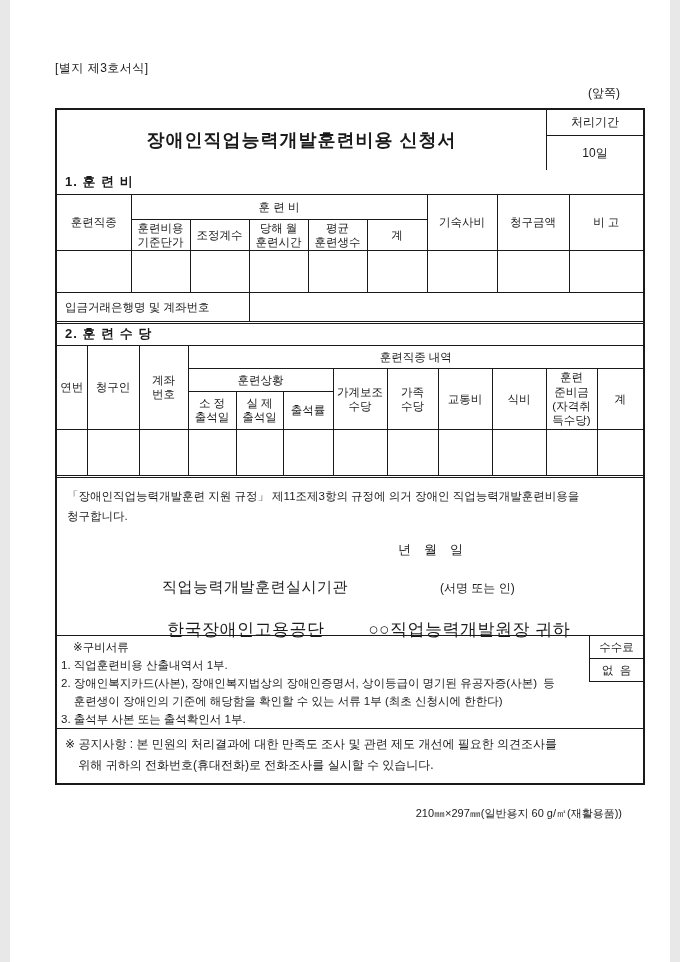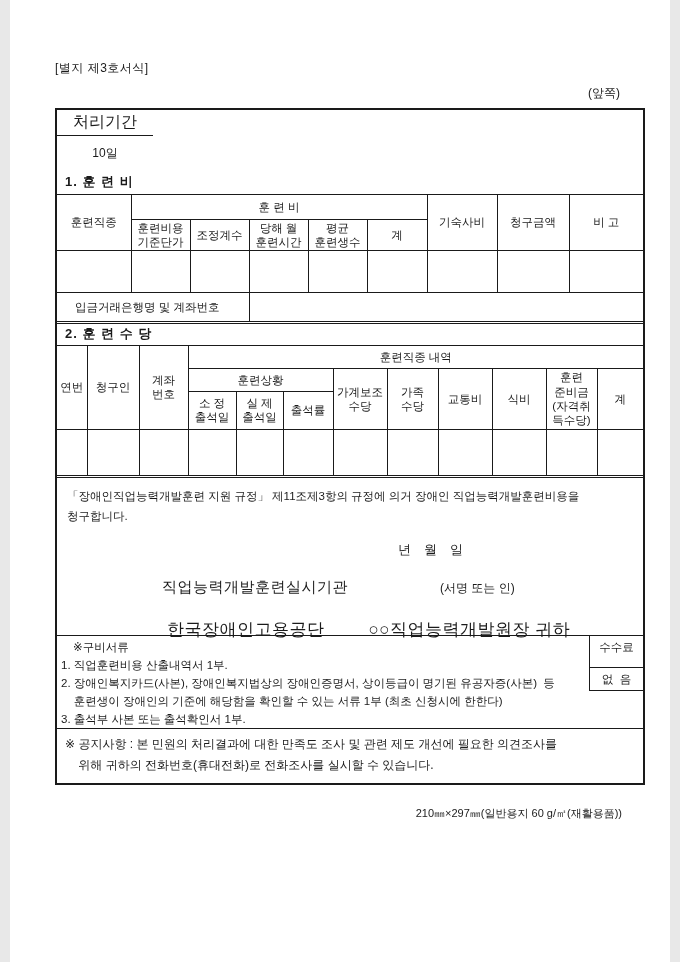--- a/index.html
+++ b/index.html
@@ -24,21 +24,21 @@
   }
 
   
   .sec-title { display: flex; height: 60px; }
   .title-cell {
     flex: 1; display: flex; align-items: center; justify-content: center;
     font-size: 18px; font-weight: bold; letter-spacing: 1px;
     border-right: 1px solid #1a1a1a;
   }
   .pp-col   { width: 96px; display: flex; flex-direction: column; }
-  .pp-label { height: 26px; border-bottom: 1px solid #1a1a1a; display: flex; align-items: center; justify-content: center; font-size: 16px; }
+  .pp-label { height: 26px; border-bottom: 1px solid #1a1a1a; display: flex; align-items: center; justify-content: center; font-size: 12px; }
   .pp-value { flex: 1; display: flex; align-items: center; justify-content: center; font-size: 12px; }
 
   
   .sec-label {
     height: 25px; display: flex; align-items: center;
     padding-left: 8px; font-size: 13px; font-weight: bold; letter-spacing: 1px;
     border-top: 1px solid #1a1a1a; border-bottom: 1px solid #1a1a1a;
   }
   .sec-label.double { border-top: 3px double #1a1a1a; }
 
@@ -47,54 +47,55 @@
   table.ft td {
     border: 1px solid #1a1a1a;
     text-align: center; vertical-align: middle;
     font-size: 11.5px; line-height: 1.25;
     white-space: pre-line; padding: 1px 2px;
   }
   table.ft tr td:first-child { border-left: none; }
   table.ft tr td:last-child  { border-right: none; }
   table.ft tr:first-child td { border-top: none; }
   table.ft tr:last-child td  { border-bottom: none; }
-  table.ft td.left { text-align: left; padding-left: 18px; white-space: normal; }
+  table.ft td.left { text-align: left; padding-left: 8px; white-space: normal; }
 
   
   .sec-declaration { border-top: 3px double #1a1a1a; height: 160px; position: relative; }
   .decl-body { padding: 9px 10px 0 10px; font-size: 11.5px; line-height: 1.7; white-space: pre-wrap; }
   .date-row  { display: flex; gap: 13px; margin: 15px 0 0 341px; font-size: 13px; }
   .agency-row{ display: flex; align-items: baseline; margin: 19px 0 12px 105px; }
   .agency-name { font-size: 15px; letter-spacing: .5px; }
   .sign-note   { font-size: 12px; margin-left: 92px; }
   .recipient-row { display: flex; align-items: baseline; gap: 44px; margin: 21px 0 0 110px; font-size: 17px; letter-spacing: .5px; }
 
   
   .sec-documents { border-top: 1px solid #1a1a1a; height: 93px; position: relative; padding: 3px 0 0 0; }
   .fee-box { position: absolute; top: 0; right: 0; width: 54px; border-left: 1px solid #1a1a1a; text-align: center; font-size: 11.5px; background: #fff; }
-  .fee-label { border-bottom: 1px solid #1a1a1a; padding: 4px 0 12px; }
+  .fee-label { border-bottom: 1px solid #1a1a1a; padding: 4px 0 3px; }
   .fee-value { border-bottom: 1px solid #1a1a1a; padding: 4px 0 3px; white-space: pre; }
   .docs-heading { font-size: 11.5px; padding-left: 16px; line-height: 1.55; }
   .doc-item { font-size: 11.5px; padding-left: 4px; line-height: 1.55; white-space: pre-wrap; }
 
   
   .sec-notice { border-top: 1px solid #1a1a1a; height: 55px; padding: 5px 10px 0 8px; }
   .notice-text { font-size: 12px; line-height: 1.7; white-space: pre-wrap; }
 </style>
 </head>
 <body>
 
 <div class="page">
 
   <div class="form-ref">[별지 제3호서식]</div>
   <div class="side-label">(앞쪽)</div>
 
   <div class="main-box">
 
     <div class="sec-title">
+      <div class="title-cell">장애인직업능력개발훈련비용 신청서</div>
       <div class="pp-col">
         <div class="pp-label">처리기간</div>
         <div class="pp-value">10일</div>
       </div>
     </div>
 
     <div class="sec-label" style="border-top:none;">1. 훈 련 비</div>
 
     <table class="ft">
       <colgroup>

